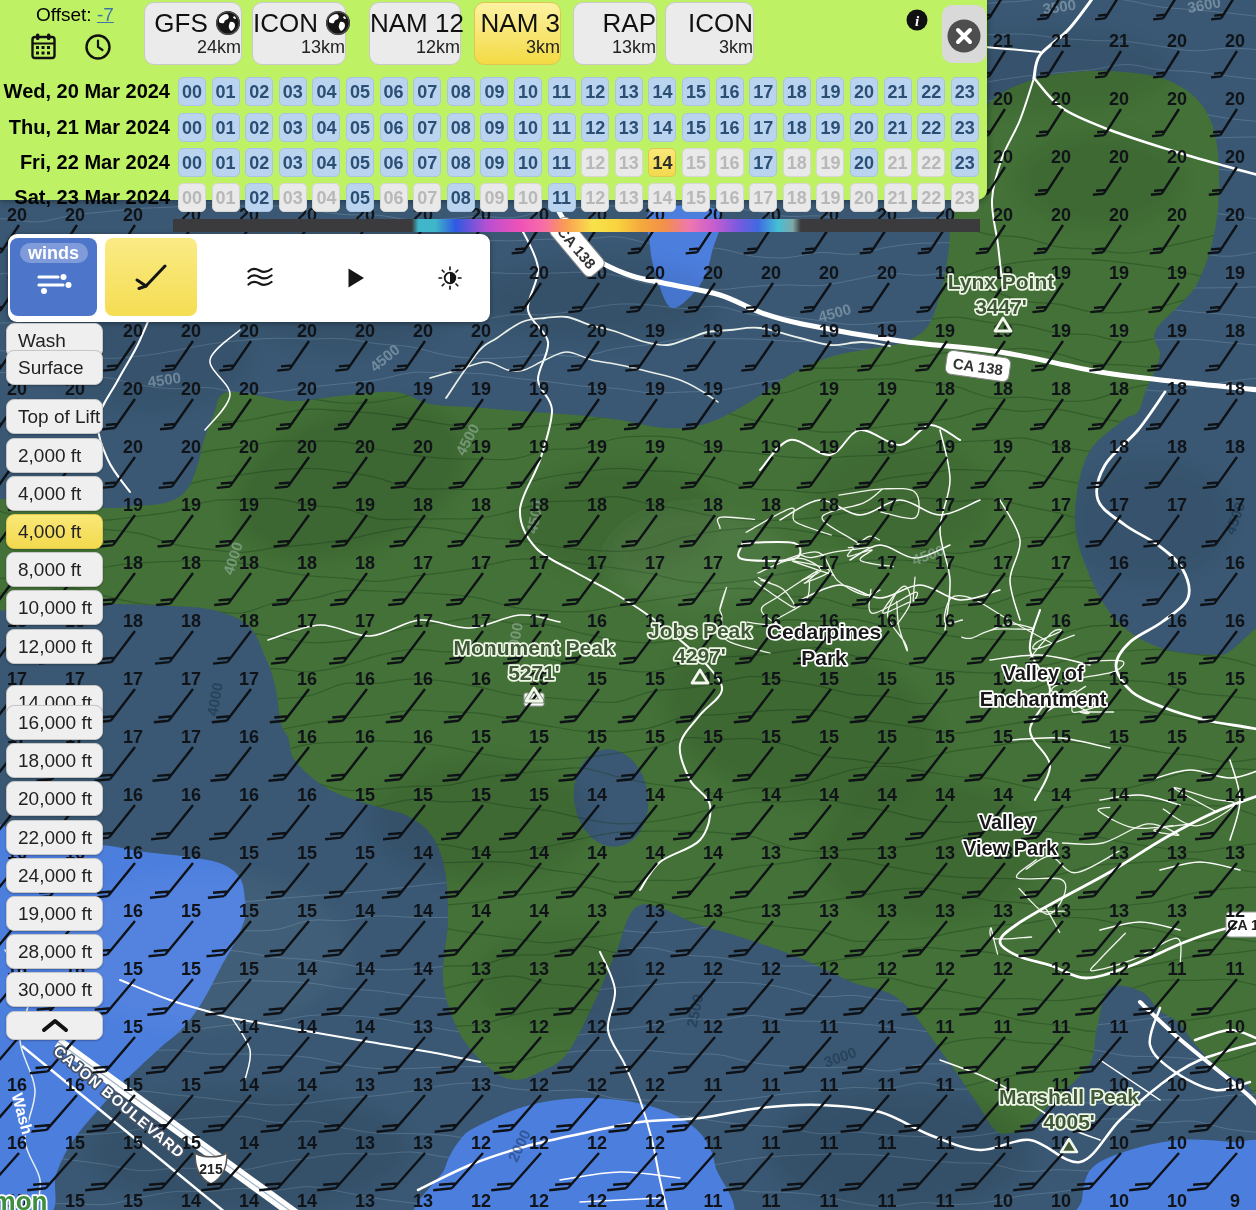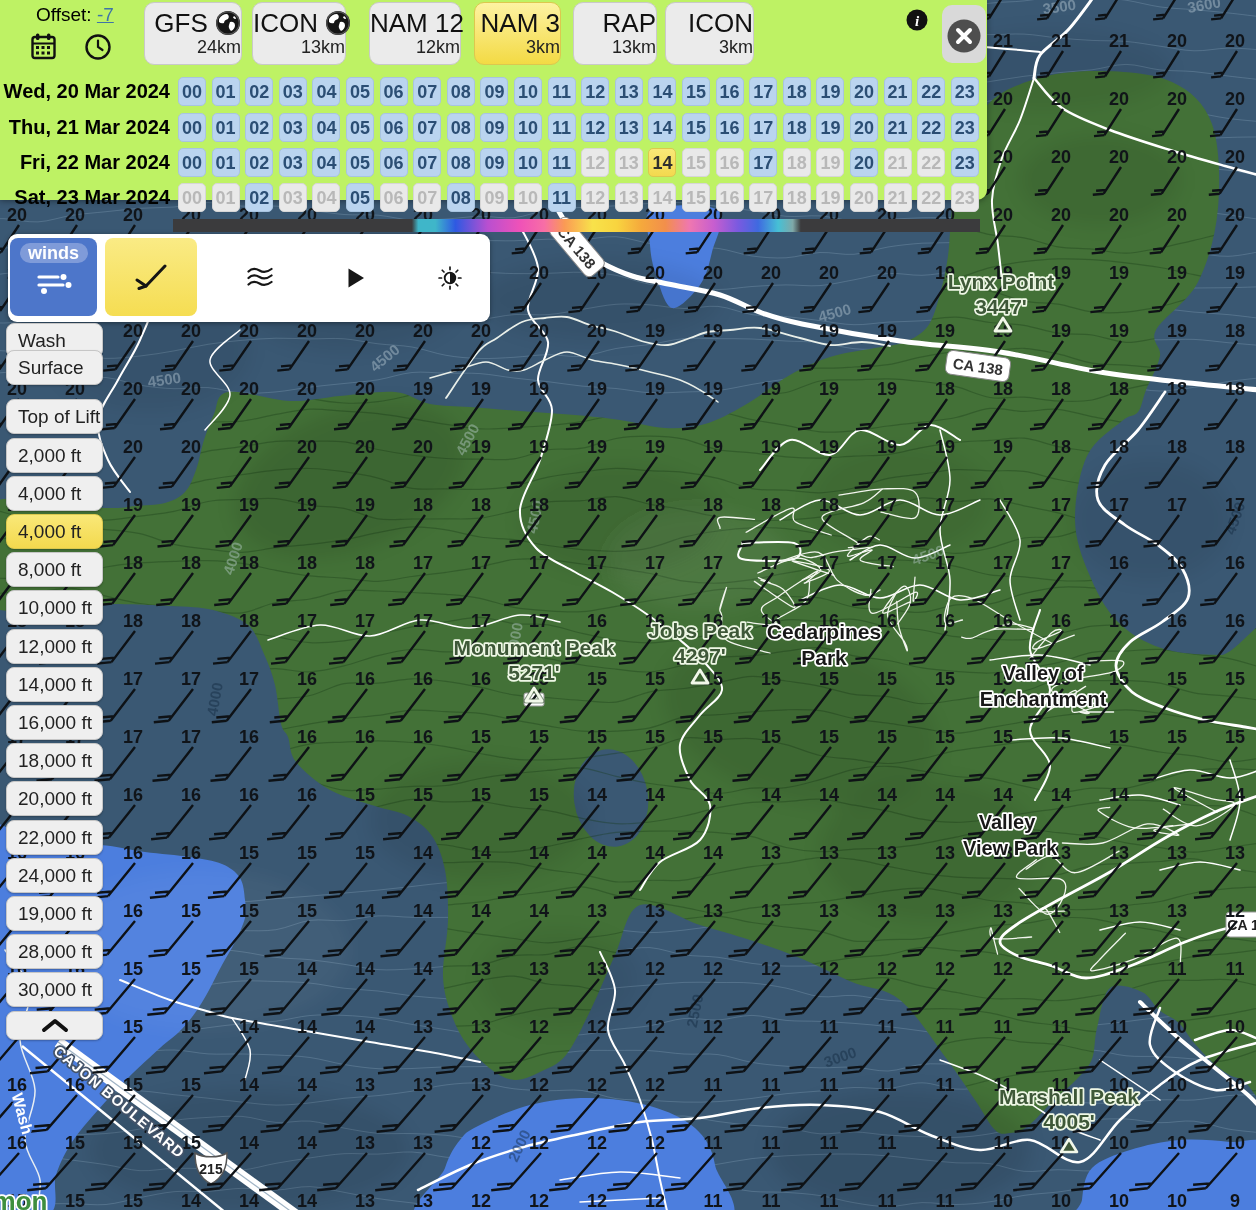--- a/index.html
+++ b/index.html
@@ -2241,21 +2241,21 @@
 </div>
 <div class="lvl" style="top:323px">Wash</div>
 <div class="lvl" style="top:350px">Surface</div>
 <div class="lvl" style="top:399.4px">Top of Lift</div>
 <div class="lvl" style="top:437.6px">2,000 ft</div>
 <div class="lvl" style="top:475.8px">4,000 ft</div>
 <div class="lvl yel" style="top:514px">4,000 ft</div>
 <div class="lvl" style="top:552.2px">8,000 ft</div>
 <div class="lvl" style="top:590.4px">10,000 ft</div>
 <div class="lvl" style="top:628.6px">12,000 ft</div>
-<div class="lvl" style="top:667px">14,000 ft</div>
+<div class="lvl" style="top:685px">14,000 ft</div>
 <div class="lvl" style="top:705px">16,000 ft</div>
 <div class="lvl" style="top:743.2px">18,000 ft</div>
 <div class="lvl" style="top:781.4px">20,000 ft</div>
 <div class="lvl" style="top:819.6px">22,000 ft</div>
 <div class="lvl" style="top:857.8px">24,000 ft</div>
 <div class="lvl" style="top:896px">19,000 ft</div>
 <div class="lvl" style="top:934.2px">28,000 ft</div>
 <div class="lvl" style="top:972.4px">30,000 ft</div>
 <div class="lvl chev" style="top:1010.6px;height:29px;padding-left:0">
     <svg width="30" height="16" viewBox="0 0 30 16">

